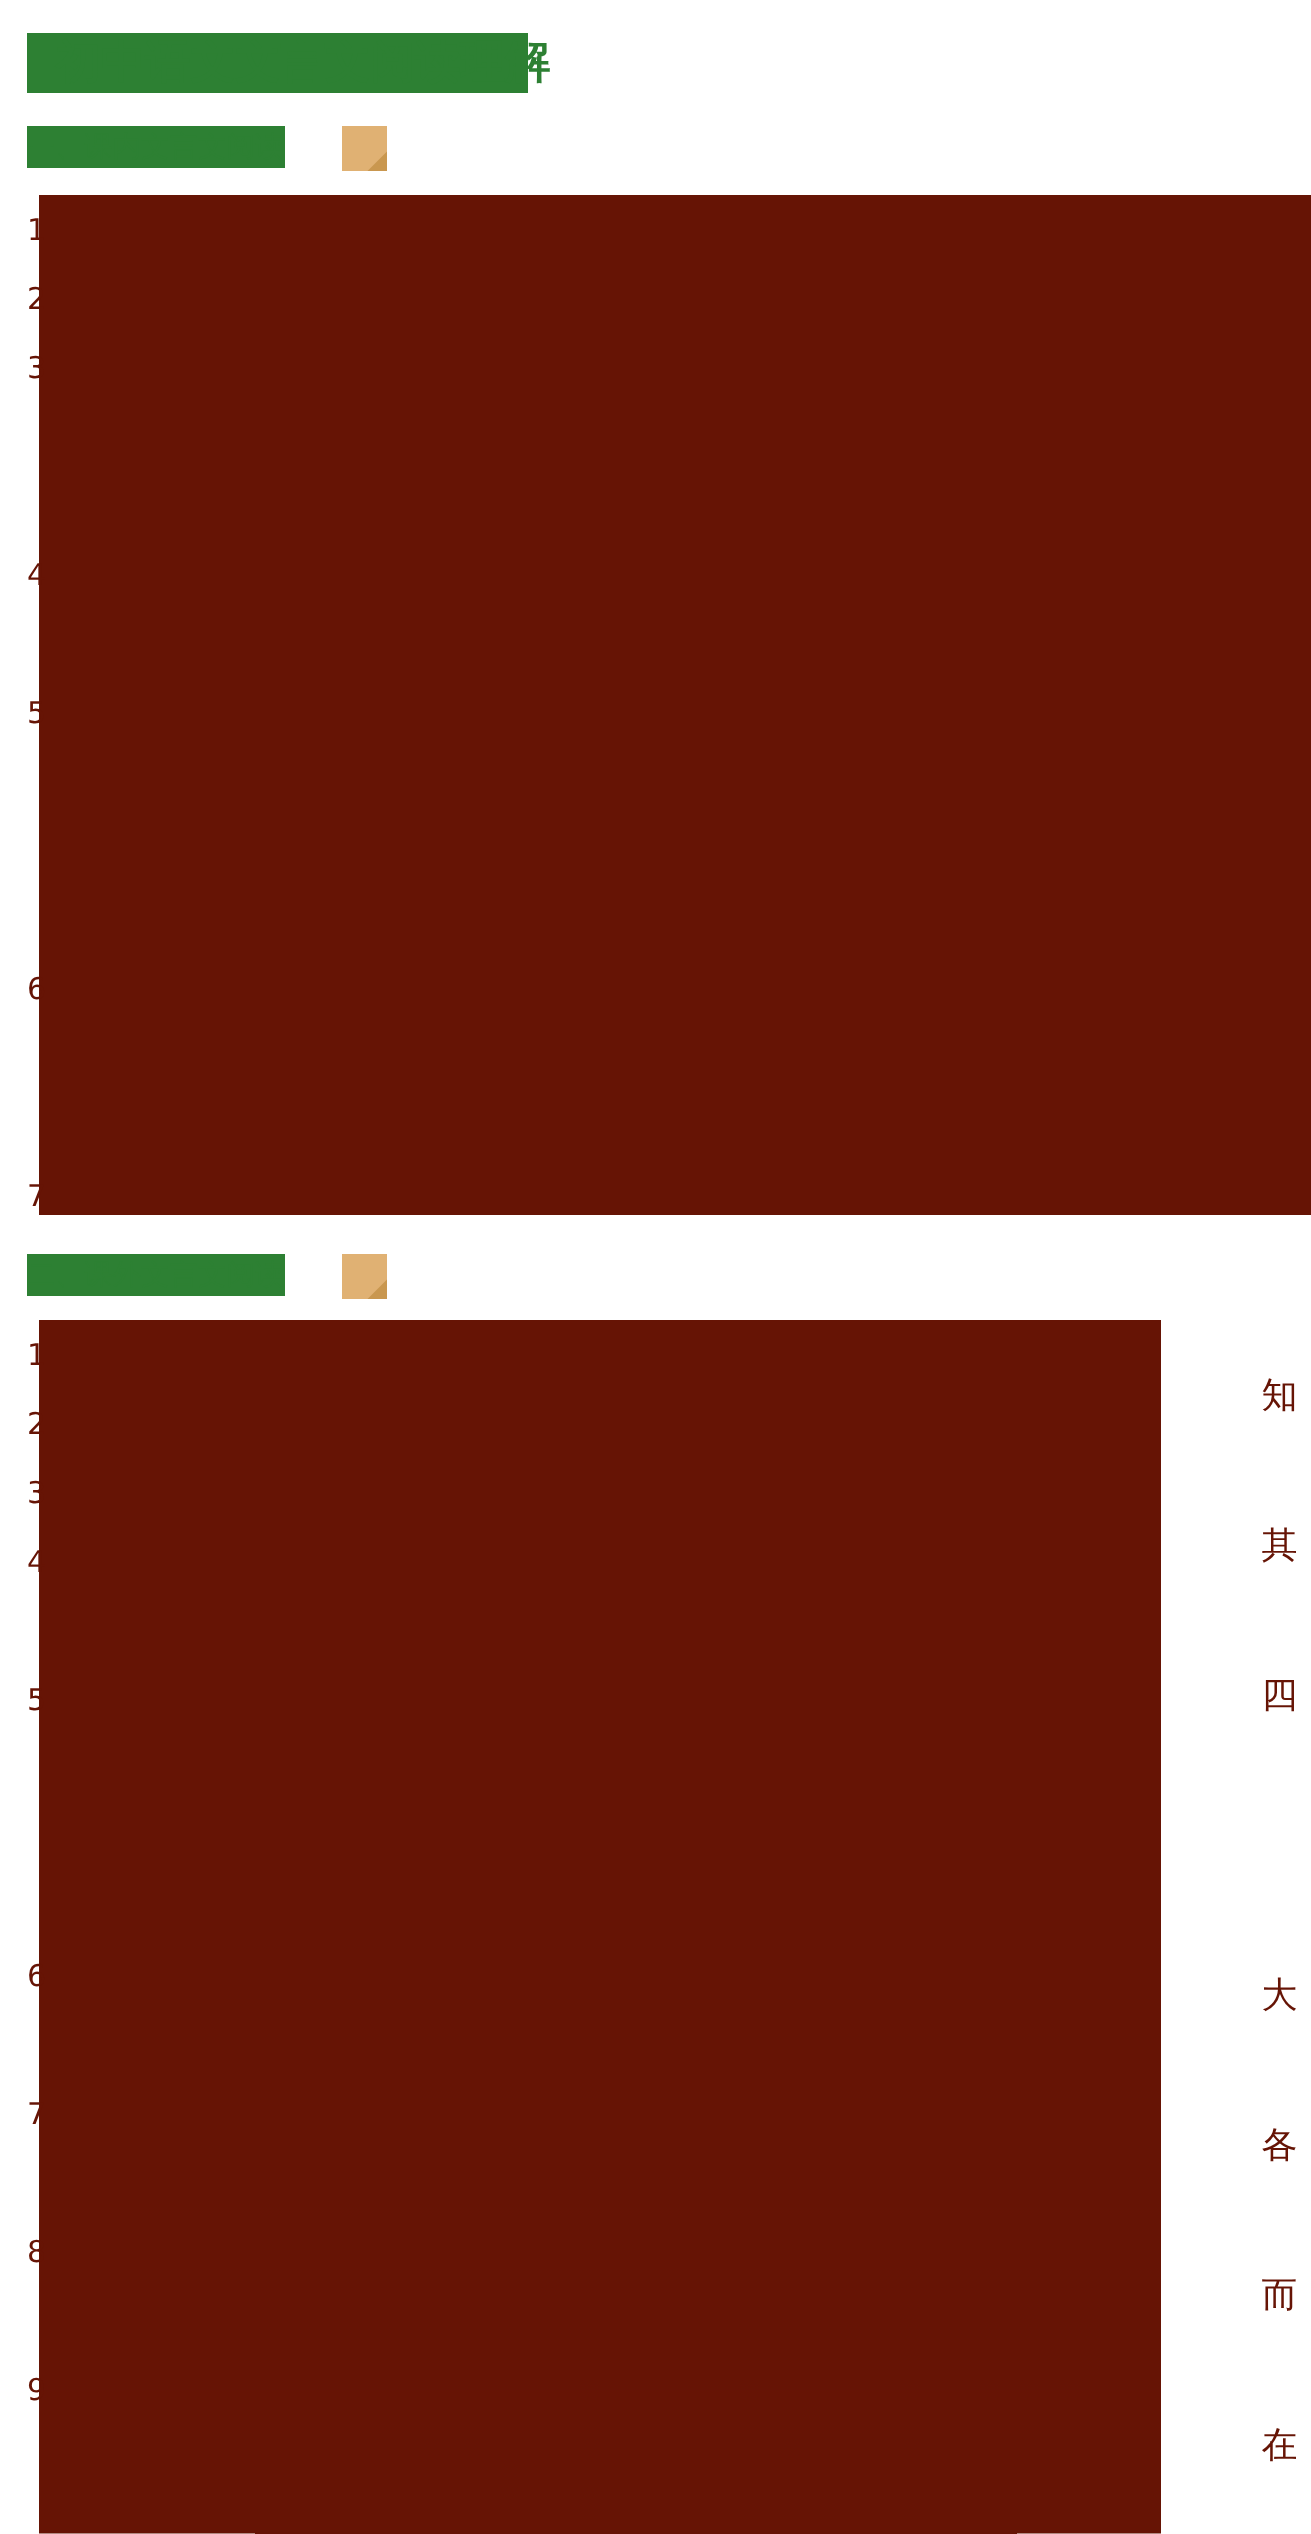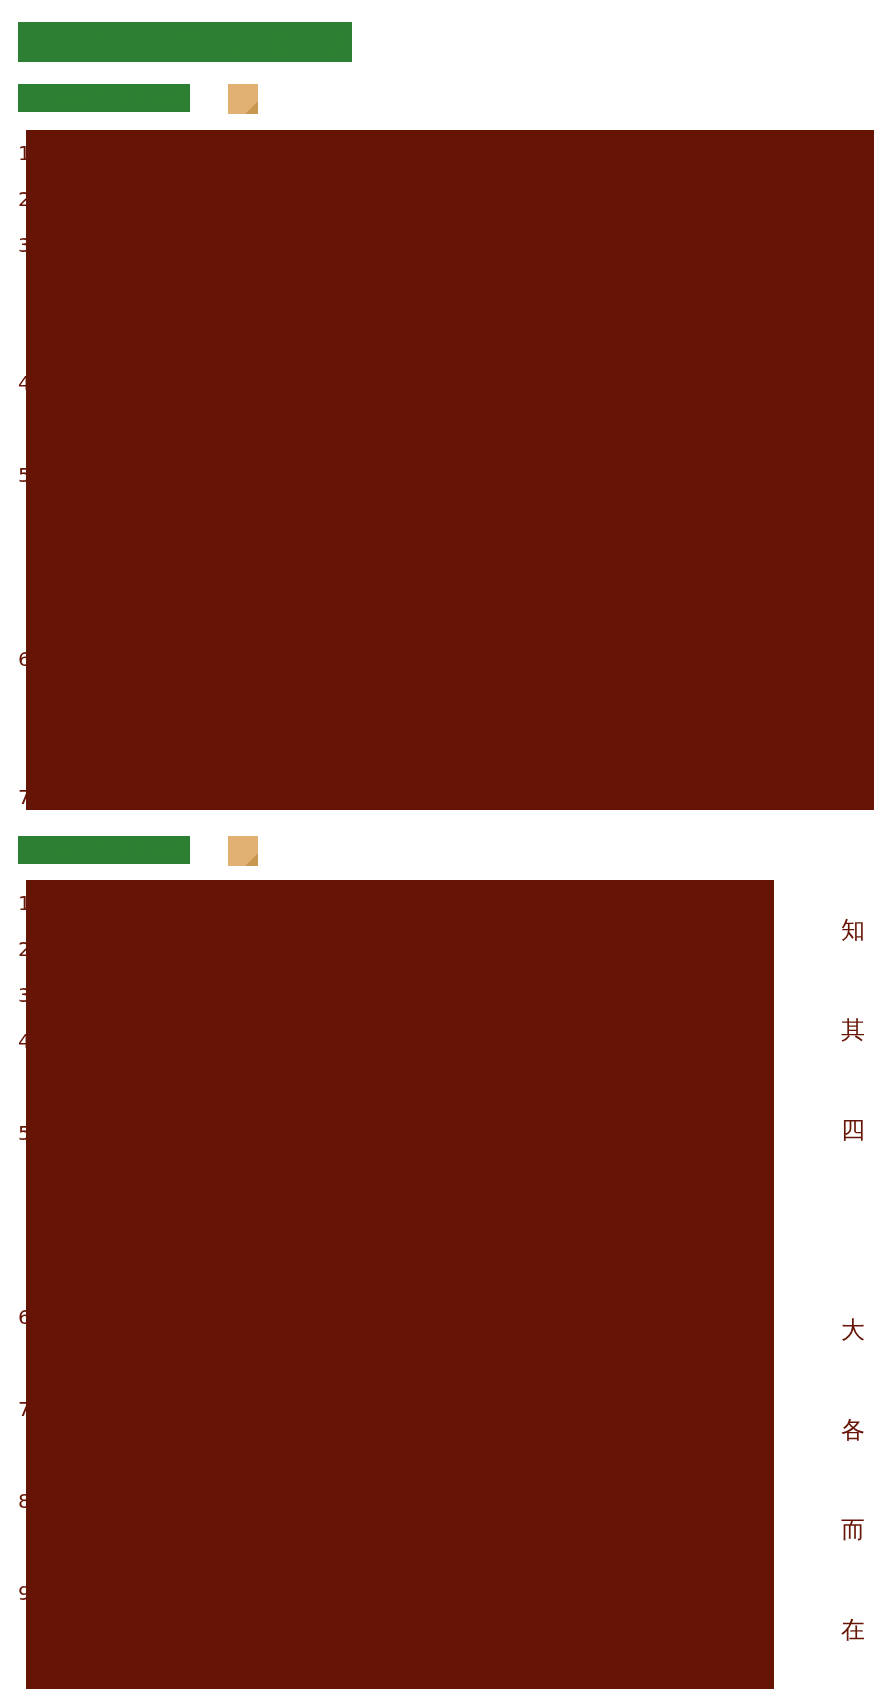--- a/index.html
+++ b/index.html
@@ -24,20 +24,21 @@
     background: #ffffff;
   }
 
   
   .title-row {
     position: absolute;
     left: 18px;
     top: 20px;
     width: 360px;
     height: 44px;
+    text-align: center;
   }
   .title-highlight {
     position: absolute;
     left: 0;
     top: 2px;
     width: 334px;
     height: 40px;
     background: #2d8033;
   }
   .title-text {

